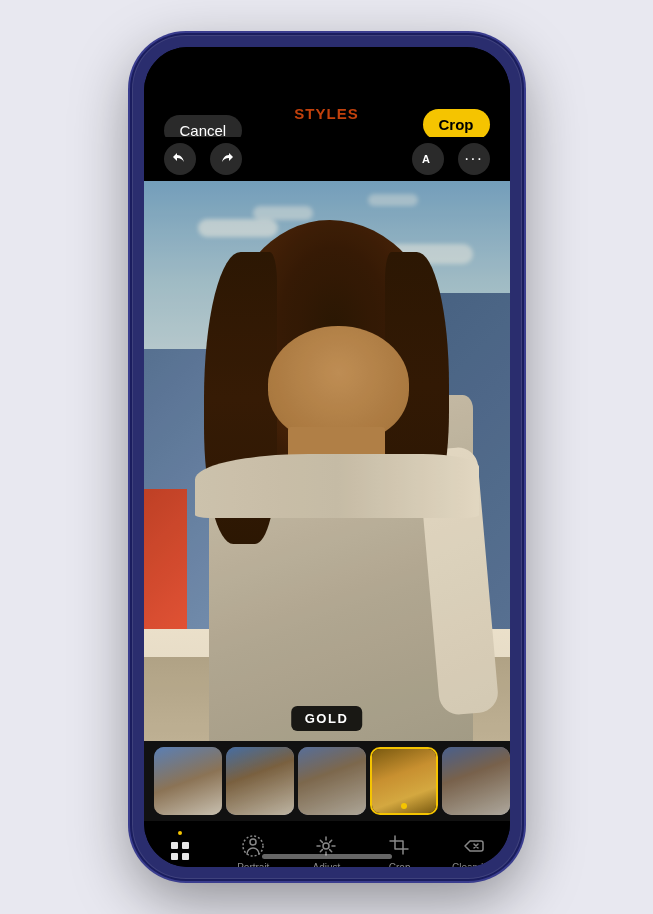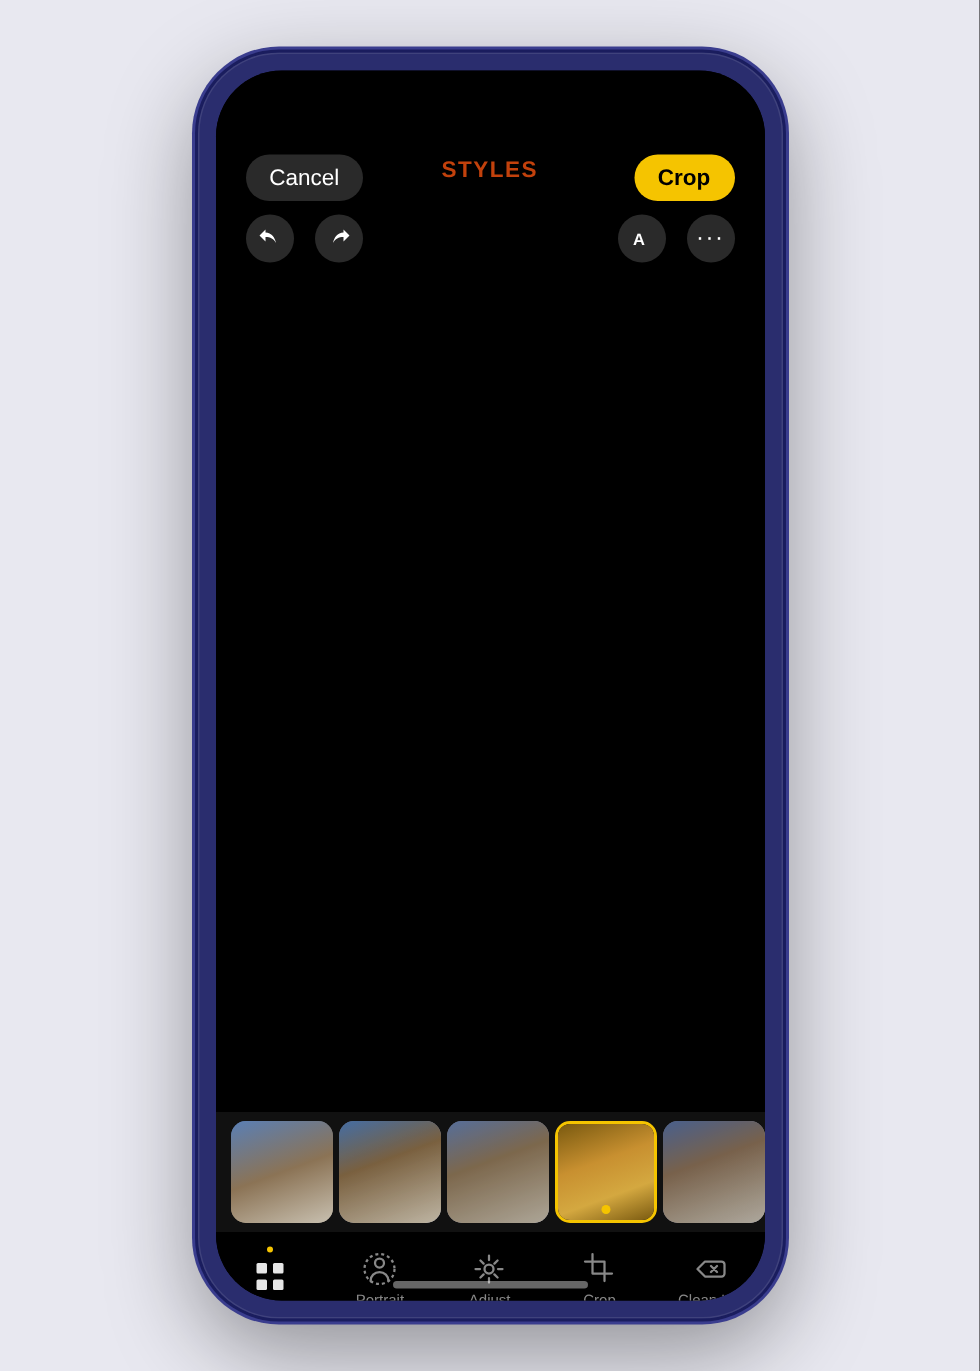--- a/index.html
+++ b/index.html
@@ -95,20 +95,21 @@
 
     .cancel-btn {
       background: #2a2a2a;
       border: none;
       color: #fff;
       font-size: 15px;
       font-weight: 500;
       padding: 7px 16px;
       border-radius: 20px;
       cursor: pointer;
+      margin-top: 12px;
     }
 
     .title-center {
       color: #c2410c;
       font-size: 15px;
       font-weight: 600;
       letter-spacing: 1px;
       position: absolute;
       left: 50%;
       transform: translateX(-50%);
@@ -394,20 +395,59 @@
           <svg class="icon-svg" viewBox="0 0 20 20" fill="white">
             <text x="4" y="14" font-size="11" font-weight="bold">A</text>
           </svg>
         </div>
         <div class="icon-circle">
           <span style="color:#fff;font-size:16px;letter-spacing:1px;line-height:1">···</span>
         </div>
       </div>
     </div>
 
+    <div class="photo-area">
+
+      <div class="photo-sky">
+
+        <div style="position:absolute;top:15%;left:15%;width:80px;height:18px;background:rgba(255,255,255,0.5);border-radius:20px;filter:blur(2px);"></div>
+        <div style="position:absolute;top:10%;left:30%;width:60px;height:14px;background:rgba(255,255,255,0.4);border-radius:20px;filter:blur(2px);"></div>
+        <div style="position:absolute;top:25%;right:10%;width:90px;height:20px;background:rgba(255,255,255,0.45);border-radius:20px;filter:blur(2px);"></div>
+        <div style="position:absolute;top:5%;right:25%;width:50px;height:12px;background:rgba(255,255,255,0.35);border-radius:20px;filter:blur(2px);"></div>
+      </div>
+
+      <div class="photo-wall-left"></div>
+      <div class="photo-wall-right"></div>
+
+      <div class="photo-red"></div>
+
+      <div style="position:absolute;bottom:0;left:0;right:0;height:15%;background:linear-gradient(180deg,#b0a898 0%,#c0b8a8 100%);"></div>
+
+      <div class="person-container">
+
+        <div style="position:absolute;bottom:0;left:10%;right:0%;height:65%;background:linear-gradient(160deg,#d0ccc4 0%,#c0bcb4 30%,#b0aca4 60%,#a0a098 100%);border-radius:8% 4% 0 0;"></div>
+
+        <div style="position:absolute;bottom:5%;right:-5%;height:50%;width:20%;background:linear-gradient(160deg,#e8e4dc 0%,#d8d4cc 100%);border-radius:20px;transform:rotate(-5deg);"></div>
+
+        <div style="position:absolute;top:2%;left:15%;right:10%;height:50%;background:radial-gradient(ellipse at 50% 40%, #180a04 0%, #250d06 35%, #341508 55%, #1a0805 80%, #120604 100%);border-radius:48% 52% 35% 35%;"></div>
+
+        <div style="position:absolute;top:8%;left:8%;width:25%;height:55%;background:linear-gradient(180deg,#1a0a04 0%,#250e06 50%,#1a0a04 100%);border-radius:50% 10% 30% 40%;"></div>
+        <div style="position:absolute;top:8%;right:8%;width:22%;height:50%;background:linear-gradient(180deg,#1a0a04 0%,#200c05 50%,#1a0a04 100%);border-radius:10% 50% 40% 30%;"></div>
+
+        <div style="position:absolute;top:22%;left:30%;right:22%;height:22%;background:radial-gradient(ellipse at 50% 40%, #c09060 0%, #b08050 50%, #a07040 100%);border-radius:50% 50% 45% 45%;"></div>
+
+        <div style="position:absolute;top:41%;left:37%;right:30%;height:8%;background:#b08050;border-radius:3px;"></div>
+
+        <div style="position:absolute;top:46%;left:5%;right:-2%;height:12%;background:linear-gradient(90deg,#d0ccc4 0%,#c8c4bc 50%,#e8e4dc 100%);border-radius:40% 20% 5% 5%;"></div>
+      </div>
+
+      <div style="position:absolute;top:0;left:0;right:0;bottom:0;background:rgba(180,120,0,0.12);pointer-events:none;"></div>
+
+      <div class="gold-label">GOLD</div>
+    </div>
 
     <div class="filter-strip">
 
       <div class="filter-thumb" style="background:linear-gradient(160deg,#5a7fb5 0%,#8B7355 50%,#c8c0b0 100%);">
         <div style="width:100%;height:100%;background:linear-gradient(160deg,rgba(90,127,181,0.8) 0%,rgba(139,115,85,0.8) 50%,rgba(200,192,176,0.8) 100%);"></div>
       </div>
 
       <div class="filter-thumb">
         <div style="width:100%;height:100%;background:linear-gradient(160deg,#4a6fa0 0%,#7a6345 40%,#b8b0a0 100%);filter:contrast(1.1);"></div>
       </div>

